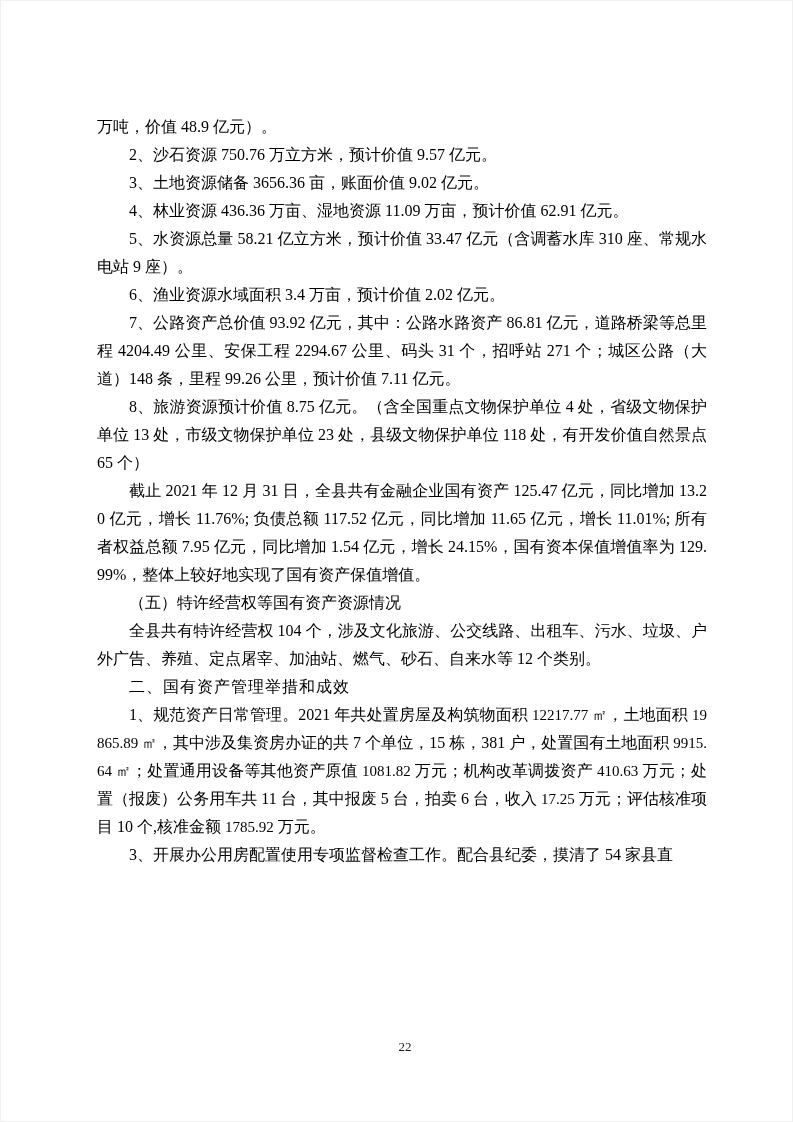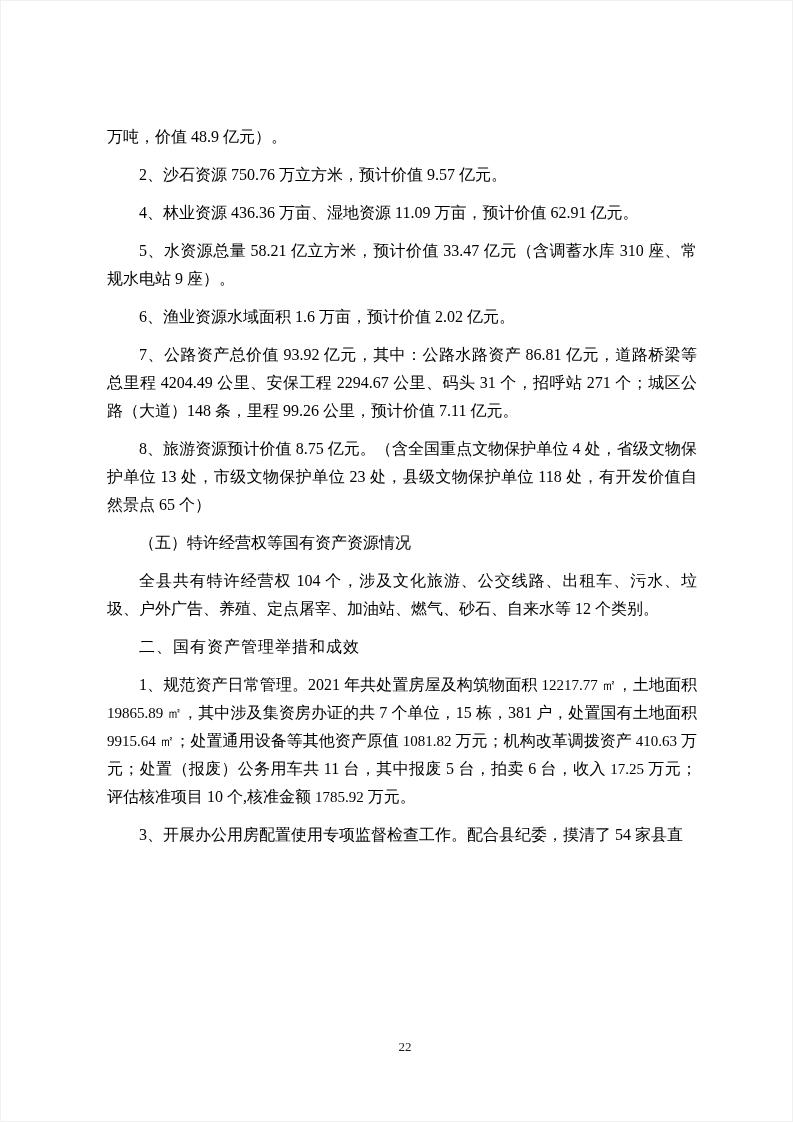--- a/index.html
+++ b/index.html
@@ -18,21 +18,21 @@
     box-sizing: border-box;
     border: 1px solid #f0f0f0;
   }
   .content {
     position: absolute;
     left: 96px;
     top: 112px;
     width: 610px;
   }
   .content p {
-    margin: 10px;
+    margin: 0;
     font-size: 16px;
     line-height: 28px;
     text-align: justify;
     text-justify: inter-character;
     word-break: break-all;
   }
   p.body,
   p.heading-bold,
   p.heading-black {
     text-indent: 32px;
@@ -66,25 +66,27 @@
     padding-left: 17px;
   }
 </style>
 </head>
 <body>
 
 <div class="page">
   <div class="content">
       <p class="body-flush"><span class="seg-plain">万吨，价值 48.9 亿元）。</span></p>
       <p class="body"><span class="seg-plain">2、沙石资源 750.76 万立方米，预计价值 9.57 亿元。</span></p>
+      <p class="body"><span class="seg-plain">3、土地资源储备 3656.36 亩，账面价值 9.02 亿元。</span></p>
       <p class="body"><span class="seg-plain">4、林业资源 436.36 万亩、湿地资源 11.09 万亩，预计价值 62.91 亿元。</span></p>
       <p class="body"><span class="seg-plain">5、水资源总量 58.21 亿立方米，预计价值 33.47 亿元（含调蓄水库 310 座、常规水电站 9 座）。</span></p>
-      <p class="body"><span class="seg-plain">6、渔业资源水域面积 1.6 万亩，预计价值 2.02 亿元。</span></p>
+      <p class="body"><span class="seg-plain">6、渔业资源水域面积 3.4 万亩，预计价值 2.02 亿元。</span></p>
       <p class="body"><span class="seg-plain">7、公路资产总价值 93.92 亿元，其中：公路水路资产 86.81 亿元，道路桥梁等总里程 4204.49 公里、安保工程 2294.67 公里、码头 31 个，招呼站 271 个；城区公路（大道）148 条，里程 99.26 公里，预计价值 7.11 亿元。</span></p>
       <p class="body"><span class="seg-plain">8、旅游资源预计价值 8.75 亿元。（含全国重点文物保护单位 4 处，省级文物保护单位 13 处，市级文物保护单位 23 处，县级文物保护单位 118 处，有开发价值自然景点 65 个）</span></p>
+      <p class="body"><span class="seg-plain">截止 2021 年 12 月 31 日，全县共有金融企业国有资产 125.47 亿元，同比增加 13.20 亿元，增长 11.76%; 负债总额 117.52 亿元，同比增加 11.65 亿元，增长 11.01%; 所有者权益总额 7.95 亿元，同比增加 1.54 亿元，增长 24.15%，国有资本保值增值率为 129.99%，整体上较好地实现了国有资产保值增值。</span></p>
       <p class="heading-bold"><span class="seg-plain">（五）特许经营权等国有资产资源情况</span></p>
       <p class="body"><span class="seg-plain">全县共有特许经营权 104 个，涉及文化旅游、公交线路、出租车、污水、垃圾、户外广告、养殖、定点屠宰、加油站、燃气、砂石、自来水等 12 个类别。</span></p>
       <p class="heading-black"><span class="seg-plain">二、国有资产管理举措和成效</span></p>
       <p class="body"><span class="seg-plain">1、</span><span class="seg-bold">规范资产日常管理。</span><span class="seg-plain">2021 年共处置房屋及构筑物面积 </span><span class="seg-num">12217.77 ㎡</span><span class="seg-plain">，土地面积 </span><span class="seg-num">19865.89 ㎡</span><span class="seg-plain">，其中涉及集资房办证的共 7 个单位，15 栋，381 户，处置国有土地面积 </span><span class="seg-num">9915.64 ㎡</span><span class="seg-plain">；处置通用设备等其他资产原值 </span><span class="seg-num">1081.82</span><span class="seg-plain"> 万元；机构改革调拨资产 </span><span class="seg-num">410.63</span><span class="seg-plain"> 万元；处置（报废）公务用车共 11 台，其中报废 5 台，拍卖 6 台，收入 </span><span class="seg-num">17.25</span><span class="seg-plain"> 万元；评估核准项目 10 个,核准金额 </span><span class="seg-num">1785.92</span><span class="seg-plain"> 万元。</span></p>
       <p class="body"><span class="seg-bold">3、</span><span class="seg-bold">开展办公用房配置使用专项监督检查工作。</span><span class="seg-plain">配合县纪委，摸清了 54 家县直</span></p>
     </div>
   <div class="footer">22</div>
 </div>
 
 </body></html>

